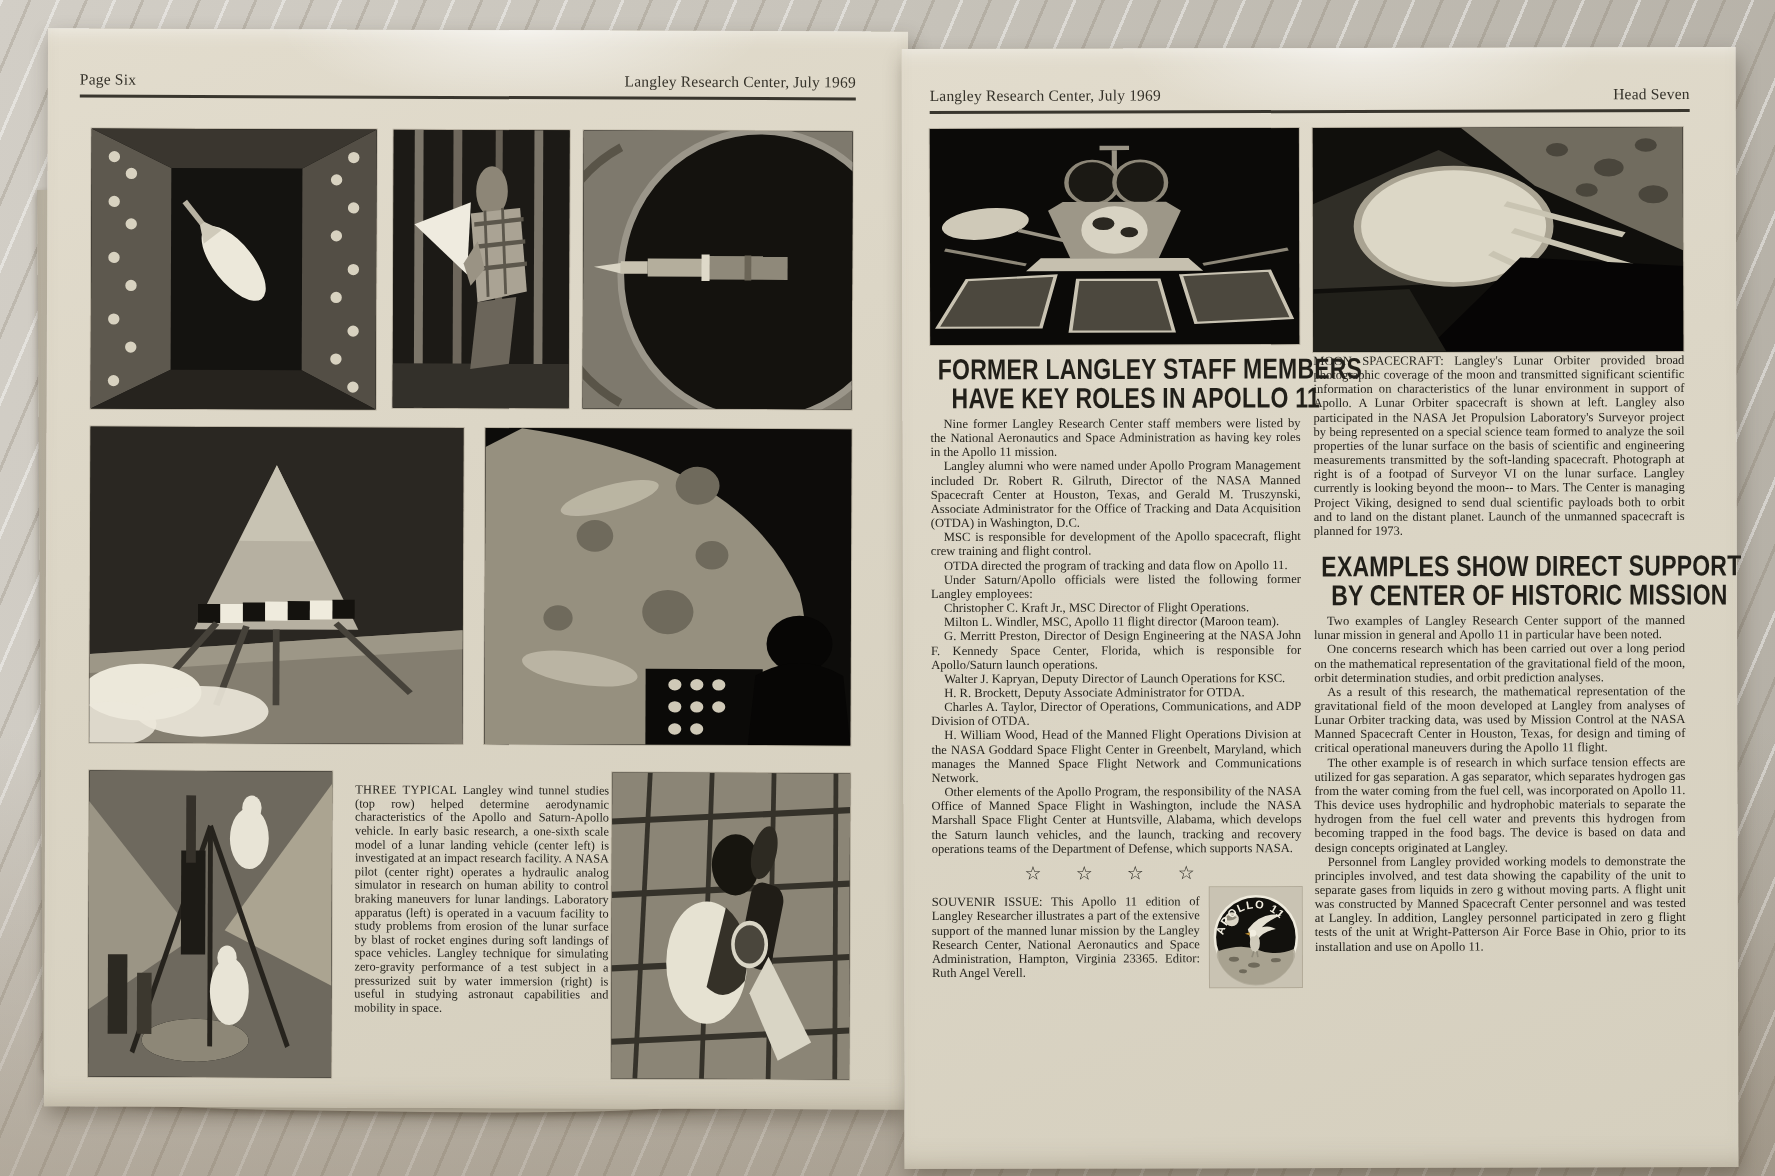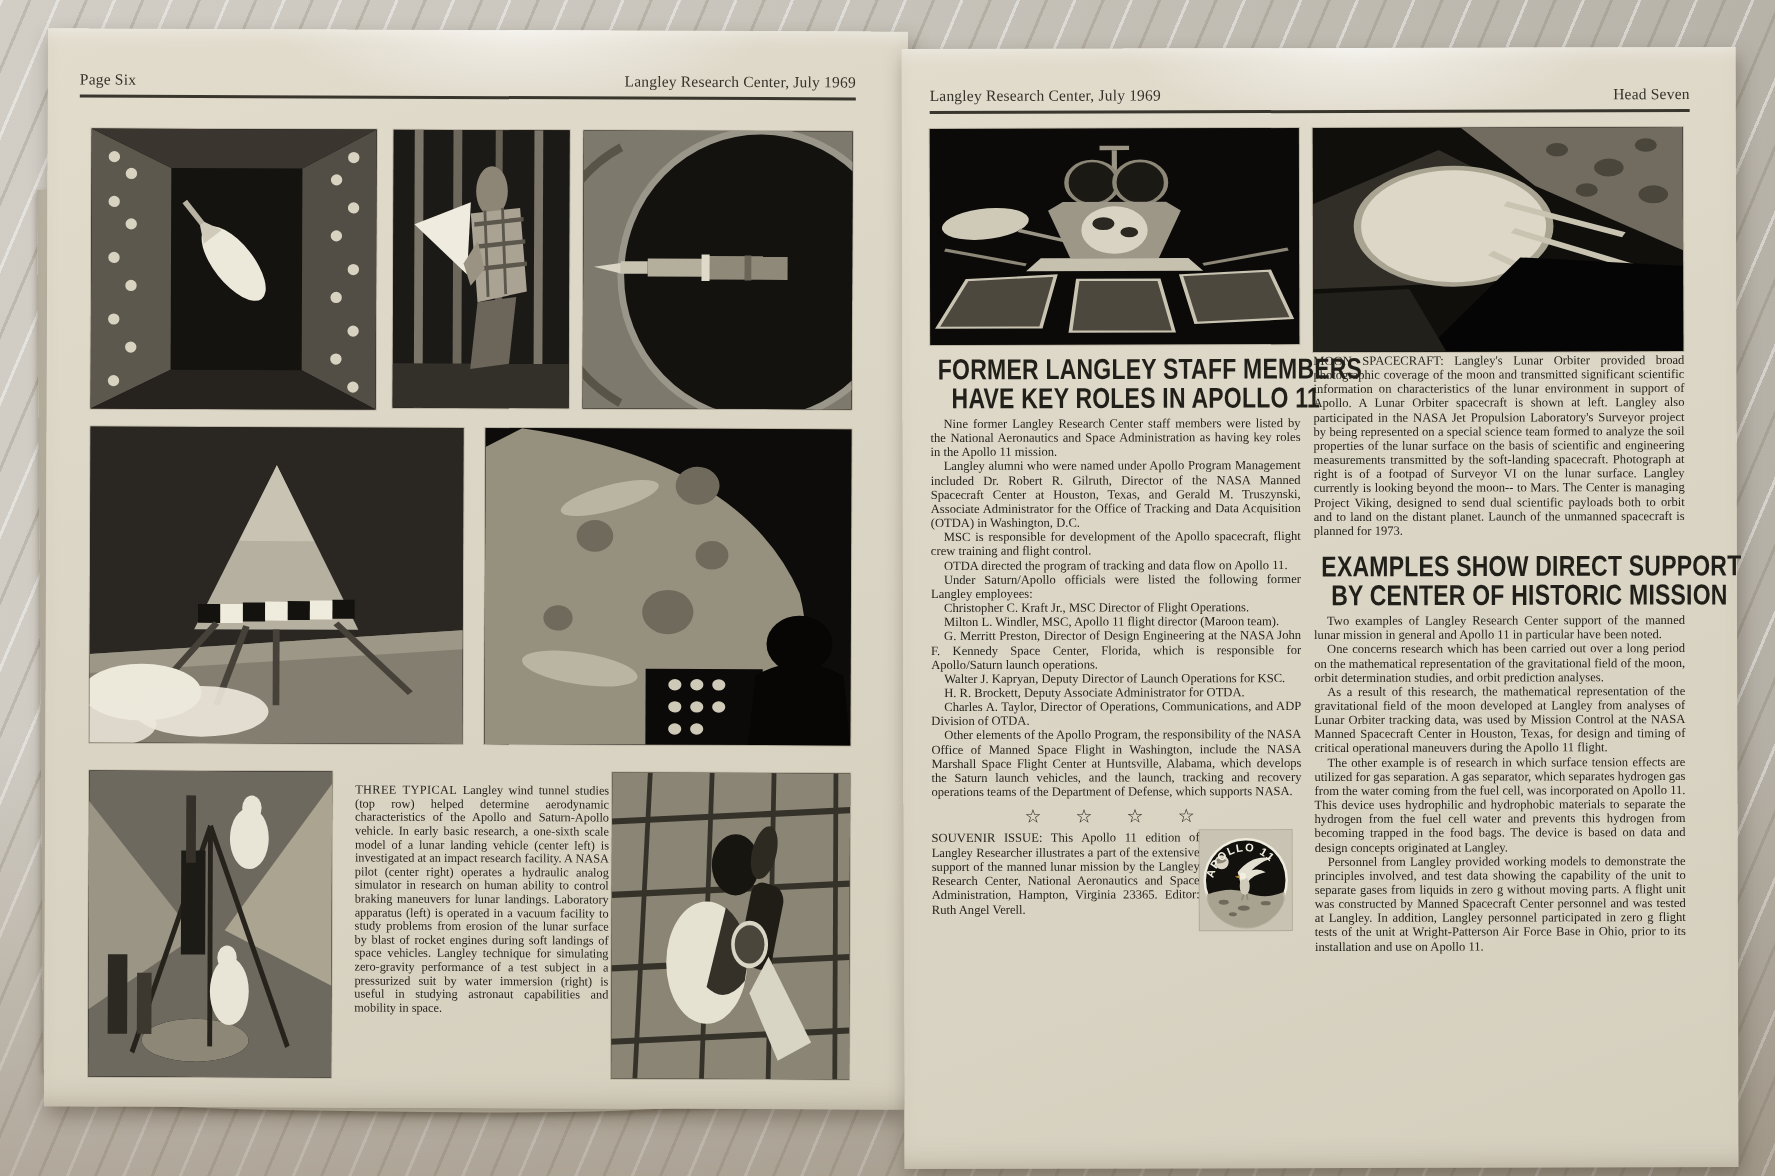--- a/index.html
+++ b/index.html
@@ -28,21 +28,21 @@
   .ph{position:absolute;background:#17150f;box-shadow:0 0 0 1px rgba(70,60,45,.25);}
   .ph svg{display:block;width:100%;height:100%;}
   .caption{position:absolute;font-size:12.3px;line-height:13.6px;text-align:justify;color:#211f1a;}
   .caption .lead{font-weight:normal;letter-spacing:.4px;}
   .col{position:absolute;color:#25231d;}
   .headline{font-family:"Liberation Sans", sans-serif;font-weight:800;color:#211f19;
     font-size:24px;line-height:27px;white-space:nowrap;text-align:center;
     transform:scale(.96,1.2);transform-origin:50% 0;letter-spacing:.2px;margin:0 0 10px 0;}
   .bp{margin:0;font-size:12.6px;line-height:14.15px;text-align:justify;text-indent:13px;}
   .stars{text-align:center;font-size:19px;letter-spacing:14px;color:#23211b;margin:6px 0 4px 0;font-family:"DejaVu Sans", sans-serif;}
-  .souvenir{display:flex;gap:0;align-items:flex-start;}
+  .souvenir{display:flex;gap:10px;align-items:center;}
   .souvenir p{margin:0;font-size:12.6px;line-height:14.3px;text-align:justify;color:#25231d;}
   .patch{flex:0 0 auto;width:92px;height:100px;background:#c9c3b3;box-shadow:0 0 0 1px rgba(90,80,60,.3);}
   .patch svg{display:block;width:100%;height:100%;}
 </style>
 </head>
 <body>
 
 <div class="scene">
   <div class="under u2"></div>
   <div class="under u1"></div>
@@ -305,20 +305,21 @@
       <p class="bp">Langley alumni who were named under Apollo Program Management included Dr. Robert R. Gilruth, Director of the NASA Manned Spacecraft Center at Houston, Texas, and Gerald M. Truszynski, Associate Administrator for the Office of Tracking and Data Acquisition (OTDA) in Washington, D.C.</p>
       <p class="bp">MSC is responsible for development of the Apollo spacecraft, flight crew training and flight control.</p>
       <p class="bp">OTDA directed the program of tracking and data flow on Apollo 11.</p>
       <p class="bp">Under Saturn/Apollo officials were listed the following former Langley employees:</p>
       <p class="bp">Christopher C. Kraft Jr., MSC Director of Flight Operations.</p>
       <p class="bp">Milton L. Windler, MSC, Apollo 11 flight director (Maroon team).</p>
       <p class="bp">G. Merritt Preston, Director of Design Engineering at the NASA John F. Kennedy Space Center, Florida, which is responsible for Apollo/Saturn launch operations.</p>
       <p class="bp">Walter J. Kapryan, Deputy Director of Launch Operations for KSC.</p>
       <p class="bp">H. R. Brockett, Deputy Associate Administrator for OTDA.</p>
       <p class="bp">Charles A. Taylor, Director of Operations, Communications, and ADP Division of OTDA.</p>
+      <p class="bp">H. William Wood, Head of the Manned Flight Operations Division at the NASA Goddard Space Flight Center in Greenbelt, Maryland, which manages the Manned Space Flight Network and Communications Network.</p>
       <p class="bp">Other elements of the Apollo Program, the responsibility of the NASA Office of Manned Space Flight in Washington, include the NASA Marshall Space Flight Center at Huntsville, Alabama, which develops the Saturn launch vehicles, and the launch, tracking and recovery operations teams of the Department of Defense, which supports NASA.</p>
       <div class="stars">☆ ☆ ☆ ☆</div>
       <div class="souvenir">
         <p style="width:268px;">SOUVENIR ISSUE: This Apollo 11 edition of Langley Researcher illustrates a part of the extensive support of the manned lunar mission by the Langley Research Center, National Aeronautics and Space Administration, Hampton, Virginia 23365.  Editor:  Ruth Angel Verell.</p>
         <div class="patch">
           <svg viewBox="0 0 92 100">
             <rect width="92" height="100" fill="#c9c3b3"></rect>
             <circle cx="46" cy="50" r="41" fill="#12110d" stroke="#efebdd" stroke-width="2.5"></circle>
             <path d="M7,62 A41,41 0 0 0 85,62 L85,70 A41,41 0 0 1 7,70 Z" fill="#b4ae9d"></path>
             <path d="M8,64 Q30,56 46,62 Q66,70 84,62 L83,74 A41,41 0 0 1 9,74 Z" fill="#a8a290"></path>

